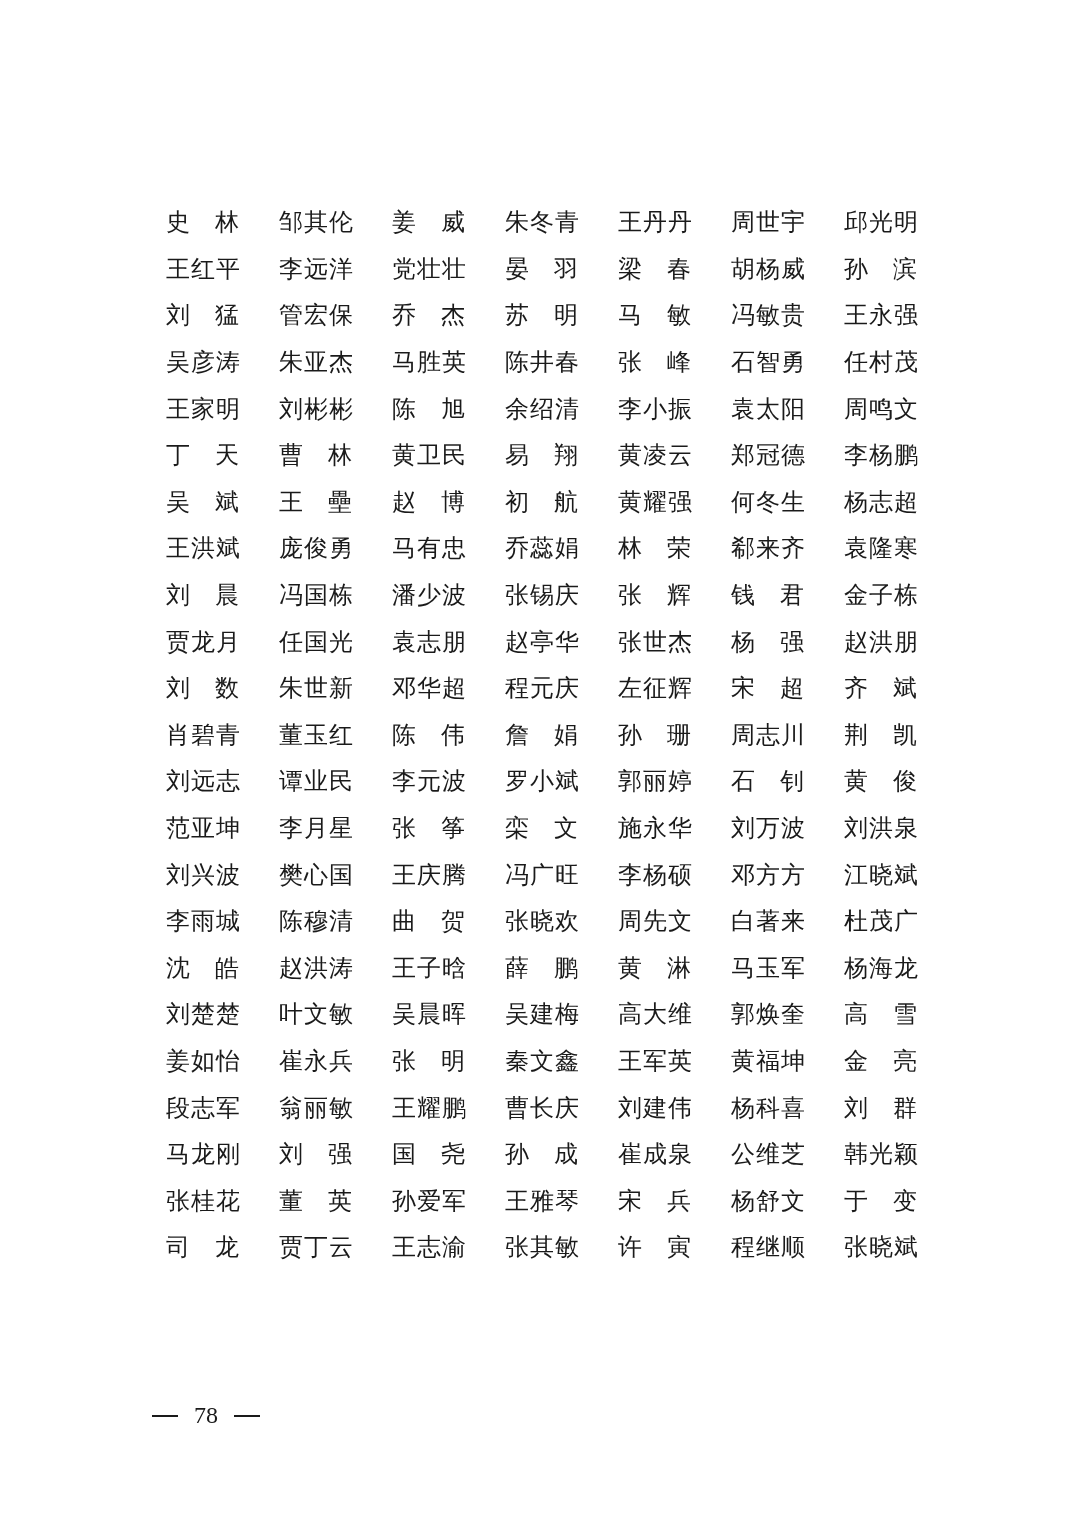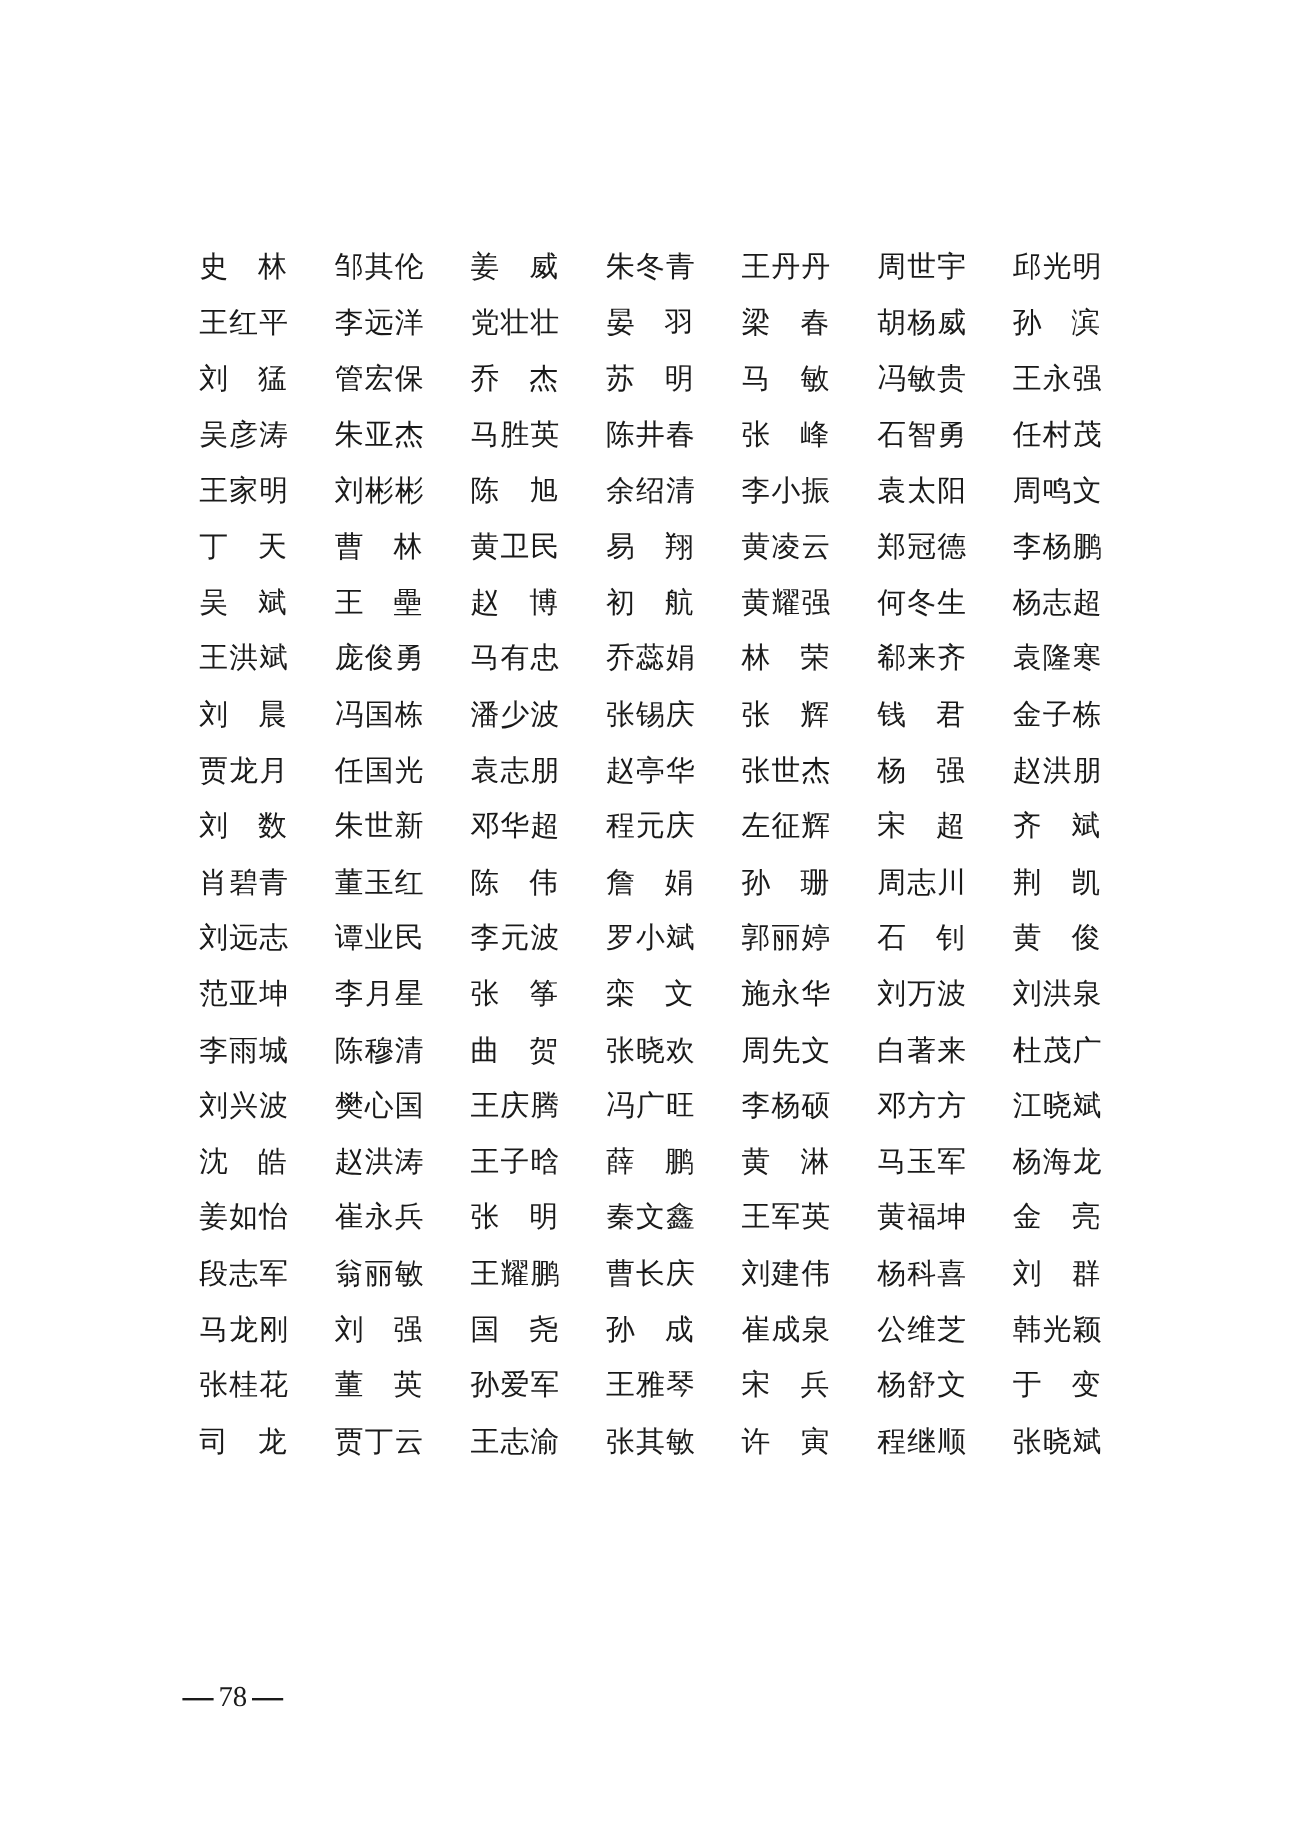--- a/index.html
+++ b/index.html
@@ -47,21 +47,21 @@
       justify-content: space-between;
       width: 74px;
     }
     .page-number {
       position: absolute;
       left: 152px;
       top: 1402px;
       font-size: 24px;
       display: flex;
       align-items: center;
-      gap: 4px;
+      gap: 16px;
       font-family: "Liberation Serif", "DejaVu Serif", serif;
     }
     .dash {
       display: inline-block;
       width: 26px;
       height: 2px;
       background: #1a1a1a;
     }
   </style>
 </head>
@@ -289,59 +289,71 @@
             <span>张</span>
             <span>筝</span>
           </span></div>
         <div class="name-cell"><span class="two">
             <span>栾</span>
             <span>文</span>
           </span></div>
         <div class="name-cell"><span>施永华</span></div>
         <div class="name-cell"><span>刘万波</span></div>
         <div class="name-cell"><span>刘洪泉</span></div>
-      </div>
-      <div class="name-row">
-        <div class="name-cell"><span>李雨城</span></div>
-        <div class="name-cell"><span>陈穆清</span></div>
-        <div class="name-cell"><span class="two">
-            <span>曲</span>
-            <span>贺</span>
-          </span></div>
-        <div class="name-cell"><span>张晓欢</span></div>
-        <div class="name-cell"><span>周先文</span></div>
-        <div class="name-cell"><span>白著来</span></div>
-        <div class="name-cell"><span>杜茂广</span></div>
       </div>
       <div class="name-row">
         <div class="name-cell"><span>刘兴波</span></div>
         <div class="name-cell"><span>樊心国</span></div>
         <div class="name-cell"><span>王庆腾</span></div>
         <div class="name-cell"><span>冯广旺</span></div>
         <div class="name-cell"><span>李杨硕</span></div>
         <div class="name-cell"><span>邓方方</span></div>
         <div class="name-cell"><span>江晓斌</span></div>
       </div>
       <div class="name-row">
+        <div class="name-cell"><span>李雨城</span></div>
+        <div class="name-cell"><span>陈穆清</span></div>
+        <div class="name-cell"><span class="two">
+            <span>曲</span>
+            <span>贺</span>
+          </span></div>
+        <div class="name-cell"><span>张晓欢</span></div>
+        <div class="name-cell"><span>周先文</span></div>
+        <div class="name-cell"><span>白著来</span></div>
+        <div class="name-cell"><span>杜茂广</span></div>
+      </div>
+      <div class="name-row">
         <div class="name-cell"><span class="two">
             <span>沈</span>
             <span>皓</span>
           </span></div>
         <div class="name-cell"><span>赵洪涛</span></div>
         <div class="name-cell"><span>王子晗</span></div>
         <div class="name-cell"><span class="two">
             <span>薛</span>
             <span>鹏</span>
           </span></div>
         <div class="name-cell"><span class="two">
             <span>黄</span>
             <span>淋</span>
           </span></div>
         <div class="name-cell"><span>马玉军</span></div>
         <div class="name-cell"><span>杨海龙</span></div>
+      </div>
+      <div class="name-row">
+        <div class="name-cell"><span>刘楚楚</span></div>
+        <div class="name-cell"><span>叶文敏</span></div>
+        <div class="name-cell"><span>吴晨晖</span></div>
+        <div class="name-cell"><span>吴建梅</span></div>
+        <div class="name-cell"><span>高大维</span></div>
+        <div class="name-cell"><span>郭焕奎</span></div>
+        <div class="name-cell"><span class="two">
+            <span>高</span>
+            <span>雪</span>
+          </span></div>
       </div>
       <div class="name-row">
         <div class="name-cell"><span>姜如怡</span></div>
         <div class="name-cell"><span>崔永兵</span></div>
         <div class="name-cell"><span class="two">
             <span>张</span>
             <span>明</span>
           </span></div>
         <div class="name-cell"><span>秦文鑫</span></div>
         <div class="name-cell"><span>王军英</span></div>

